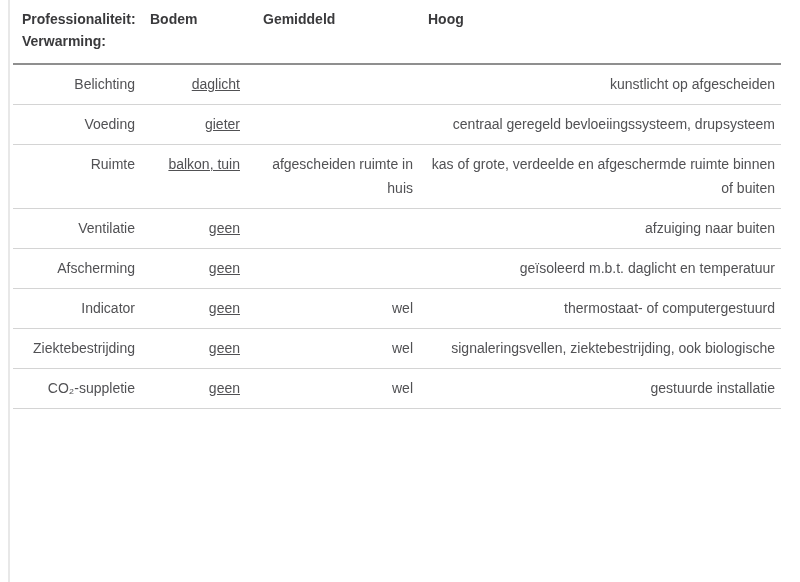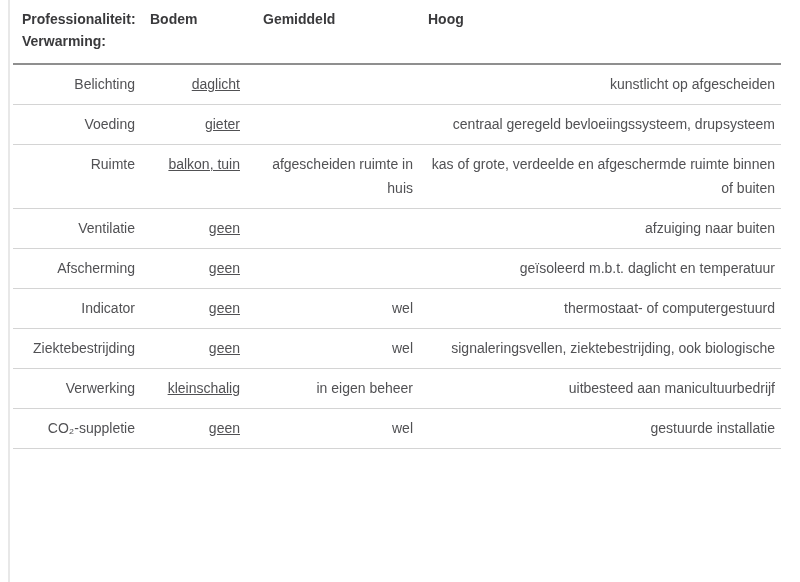--- a/index.html
+++ b/index.html
@@ -121,26 +121,20 @@
           <td>wel</td>
           <td>thermostaat- of computergestuurd</td>
         </tr>
         <tr>
           <td>Ziektebestrijding</td>
           <td>geen</td>
           <td>wel</td>
           <td>signaleringsvellen, ziektebestrijding, ook biologische</td>
         </tr>
         <tr>
-          <td>Verwerking</td>
-          <td>kleinschalig</td>
-          <td>in eigen beheer</td>
-          <td>uitbesteed aan manicultuurbedrijf</td>
-        </tr>
-        <tr>
           <td>CO₂-suppletie</td>
           <td>geen</td>
           <td>wel</td>
           <td>gestuurde installatie</td>
         </tr>
       </tbody>
   </table>
 </div>
 
 </body></html>

